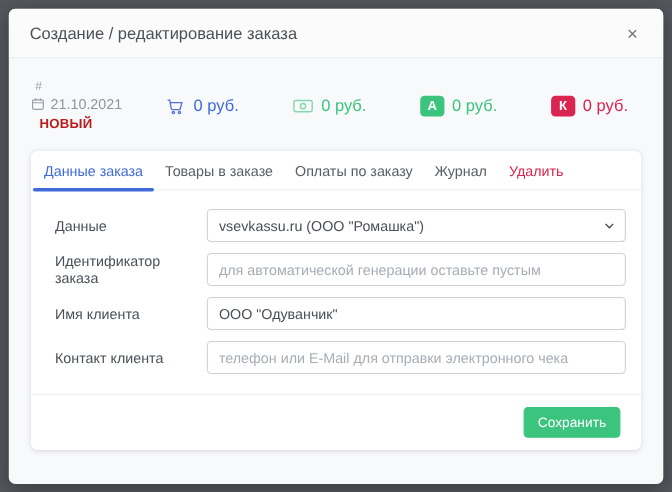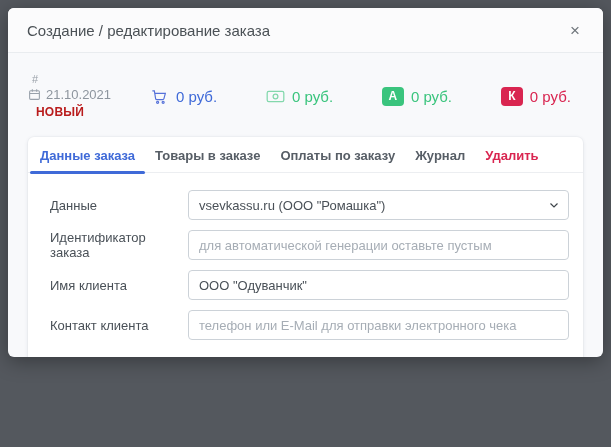--- a/index.html
+++ b/index.html
@@ -3,21 +3,21 @@
 <meta charset="utf-8">
 <style>
   * { box-sizing: border-box; margin: 0; padding: 0; }
   html, body {
     width: 611px; height: 447px; overflow: hidden;
     font-family: "Liberation Sans", "DejaVu Sans", sans-serif;
     background: #54585e;
   }
   .backdrop { position: fixed; inset: 0; background: #54585e; }
   .modal {
-    position: absolute; left: 8px; top: 8px; width: 595px; height: 349px;
+    position: absolute; left: 8px; top: 8px; width: 595px; height: 432px;
     background: #f8f9fb; border-radius: 6px; overflow: hidden;
     box-shadow: 0 4px 20px rgba(0,0,0,.35);
     display: flex; flex-direction: column;
   }
   .modal-header {
     flex: 0 0 45px; background: #fbfbfc; border-bottom: 1px solid #e9ecef;
     display: flex; align-items: center; justify-content: space-between;
     padding: 0 19px;
   }
   .modal-title { font-size: 15px; color: #4b5156; font-weight: 400; }
@@ -44,21 +44,21 @@
     font-size: 12px; font-weight: 700;
     display: inline-flex; align-items: center; justify-content: center;
   }
   .badge-green { background: #3ac47d; }
   .badge-red { background: #d92550; }
 
   .card {
     background: #fff; border-radius: 6px;
     box-shadow: 0 1px 4px rgba(30,50,90,.10), 0 0 0 1px rgba(0,0,0,.02);
   }
-  .tabs { display: flex; padding: 0 2px; border-bottom: 1px solid #eceef1; font-weight: bold; }
+  .tabs { display: flex; padding: 0 2px; border-bottom: 1px solid #eceef1; }
   .tab {
     position: relative; padding: 11px 10px 9px; font-size: 13px;
     color: #575e66; cursor: pointer; white-space: nowrap;
   }
   .tab.active { color: #3f6ad8; }
   .tab.active::after {
     content: ""; position: absolute; left: 0; right: 0; bottom: -2px;
     height: 3px; background: #3f6ad8; border-radius: 2px;
   }
   .tab.danger { color: #d92550; }

